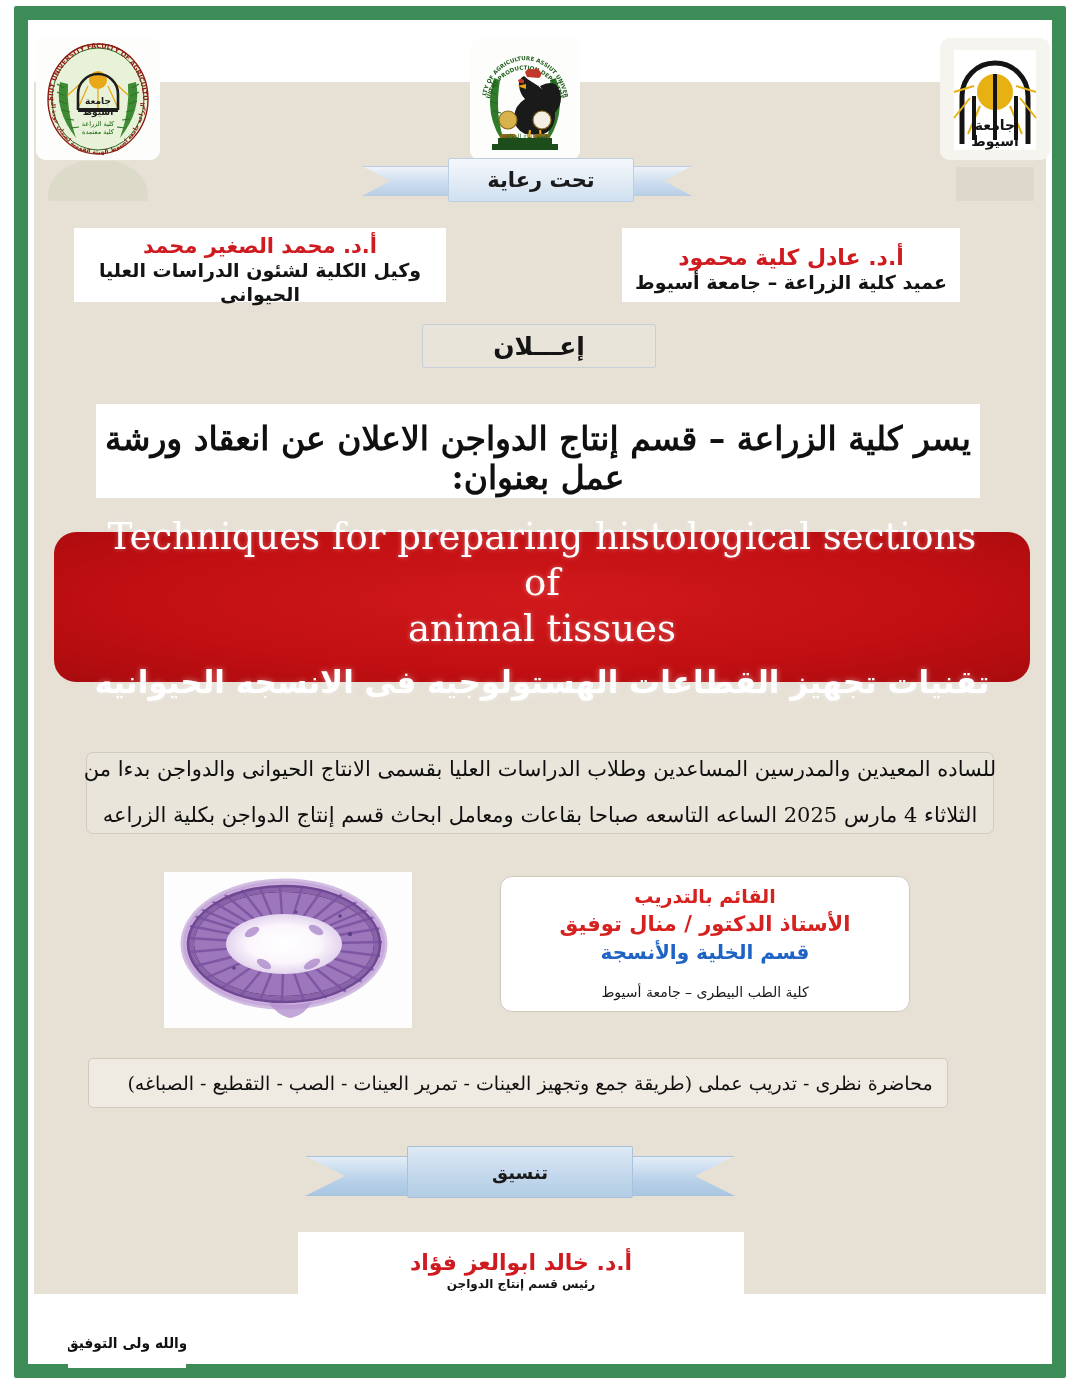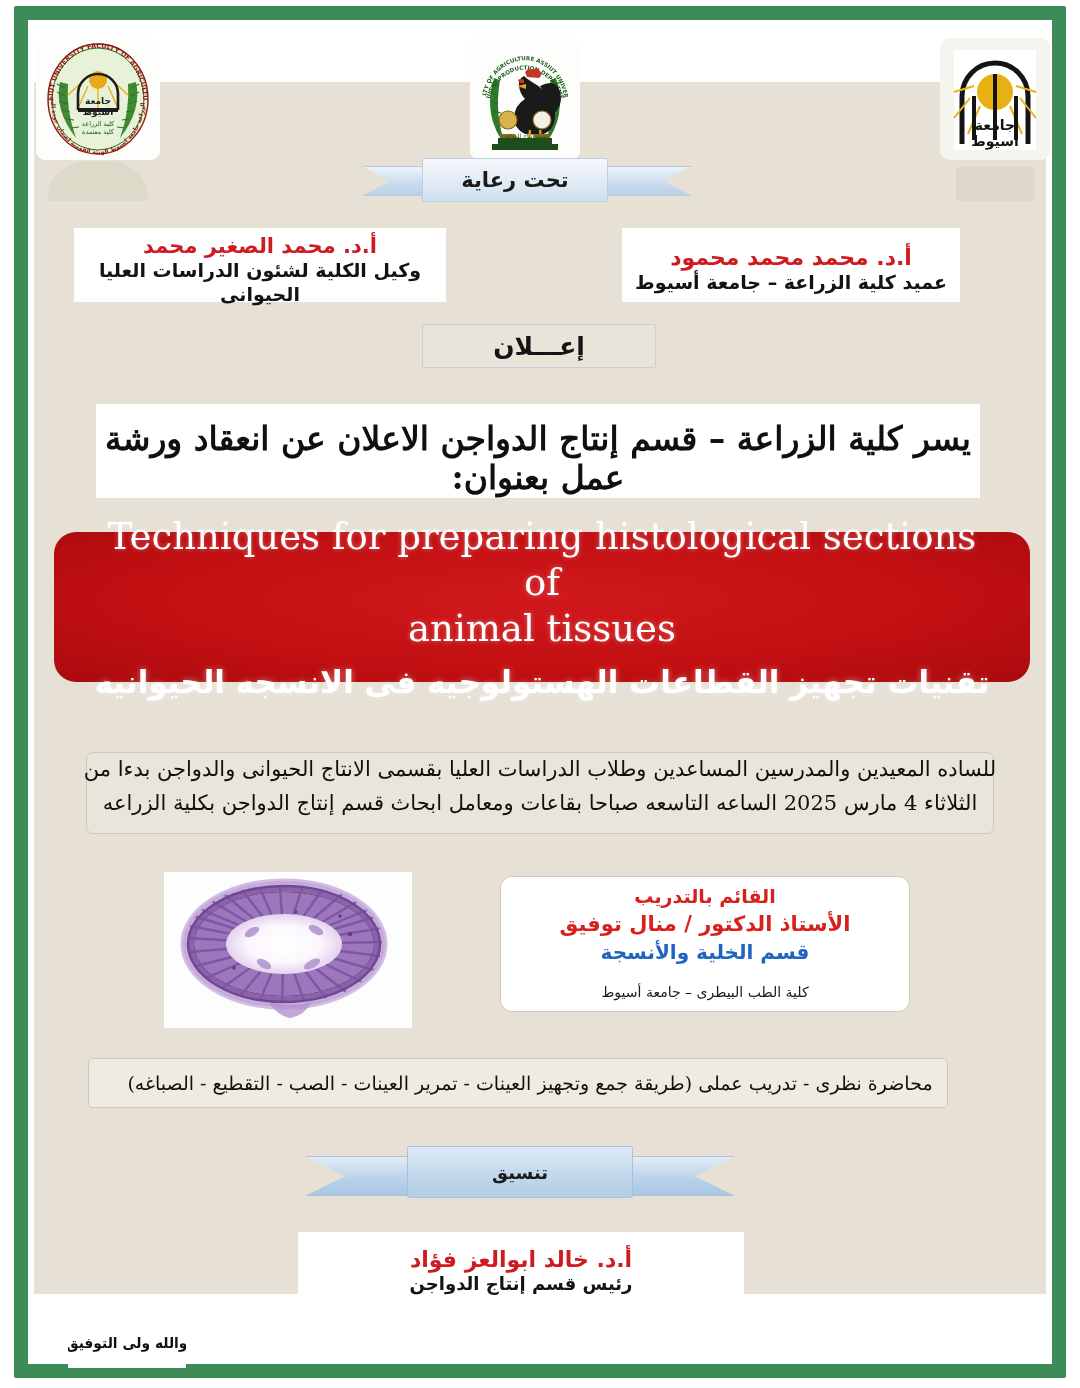--- a/index.html
+++ b/index.html
@@ -106,21 +106,21 @@
   }
   .ribbon .plate span {
     font-weight: bold;
     color: #1a1a1a;
   }
 
   .ribbon-sponsor { left: 362px; top: 158px; width: 330px; }
   .ribbon-sponsor .tail { width: 160px; }
   .ribbon-sponsor .tail.left  { clip-path: polygon(0 0, 100% 0, 100% 100%, 0 100%, 28px 50%); }
   .ribbon-sponsor .tail.right { clip-path: polygon(0 0, 100% 0, calc(100% - 28px) 50%, 100% 100%, 0 100%); }
-  .ribbon-sponsor .plate { left: 60px; width: 186px; }
+  .ribbon-sponsor .plate { left: 86px; width: 186px; }
   .ribbon-sponsor .plate span { font-size: 21px; }
 
   .ribbon-coord { left: 305px; top: 1146px; width: 430px; height: 56px; }
   .ribbon-coord .tail {
     width: 215px; top: 10px; height: 40px;
     background: linear-gradient(180deg,#e3edf7 0%, #b9d1e9 60%, #a9c6e2 100%);
     border: 1px solid #a9c2da;
   }
   .ribbon-coord .tail.left  { clip-path: polygon(0 0, 100% 0, 100% 100%, 0 100%, 40px 50%); }
   .ribbon-coord .tail.right { clip-path: polygon(0 0, 100% 0, calc(100% - 40px) 50%, 100% 100%, 0 100%); }
@@ -157,21 +157,21 @@
   .card-vice  { left: 74px;  top: 228px; width: 372px; height: 74px; }
   .card-vice .nm  { font-size: 21px; }
   .card-vice .ttl { font-size: 19px; }
 
   .card-dean  { left: 622px; top: 228px; width: 338px; height: 74px; }
   .card-dean .nm  { font-size: 22px; }
   .card-dean .ttl { font-size: 19px; }
 
   .card-coordinator { left: 298px; top: 1232px; width: 446px; height: 68px; }
   .card-coordinator .nm  { font-size: 22px; }
-  .card-coordinator .ttl { font-size: 18px; }
+  .card-coordinator .ttl { font-size: 12px; }
 
   
   .announce-plate {
     position: absolute;
     left: 422px; top: 324px;
     width: 232px; height: 42px;
     background: #e9e4da;
     border: 1px solid #c8cfd8;
     border-radius: 2px;
     display: flex; align-items: center; justify-content: center;
@@ -237,21 +237,21 @@
 
   
   .audience-box {
     position: absolute;
     left: 86px; top: 752px;
     width: 908px; height: 82px;
     background: #eae5db;
     border: 1px solid #cfcabe;
     border-radius: 7px;
     display: flex; flex-direction: column;
-    align-items: center; justify-content: flex-start;
+    align-items: center; justify-content: space-between;
     text-align: center;
     padding: 0 24px;
     box-sizing: border-box;
   }
   .audience-box .ln {
     font-size: 21px;
     color: #0f0f0f;
     font-family: "DejaVu Serif", "Liberation Serif", serif;
     line-height: 1.6;
     white-space: nowrap;
@@ -437,21 +437,21 @@
         <span>تحت رعاية</span>
       </div>
     </div>
 
     <div class="card card-vice">
       <div class="nm">أ.د. محمد الصغير محمد</div>
       <div class="ttl">وكيل الكلية لشئون الدراسات العليا الحيوانى</div>
     </div>
 
     <div class="card card-dean">
-      <div class="nm">أ.د. محمد محمد محمود</div>
+      <div class="nm">أ.د. عادل كلية محمود</div>
       <div class="ttl">عميد كلية الزراعة – جامعة أسيوط</div>
     </div>
 
     <div class="announce-plate">
       <div class="shade"></div>
       <span>إعـــلان</span>
     </div>
 
     <div class="intro-box">
       <span>يسر كلية الزراعة – قسم إنتاج الدواجن الاعلان عن انعقاد ورشة عمل بعنوان:</span>

